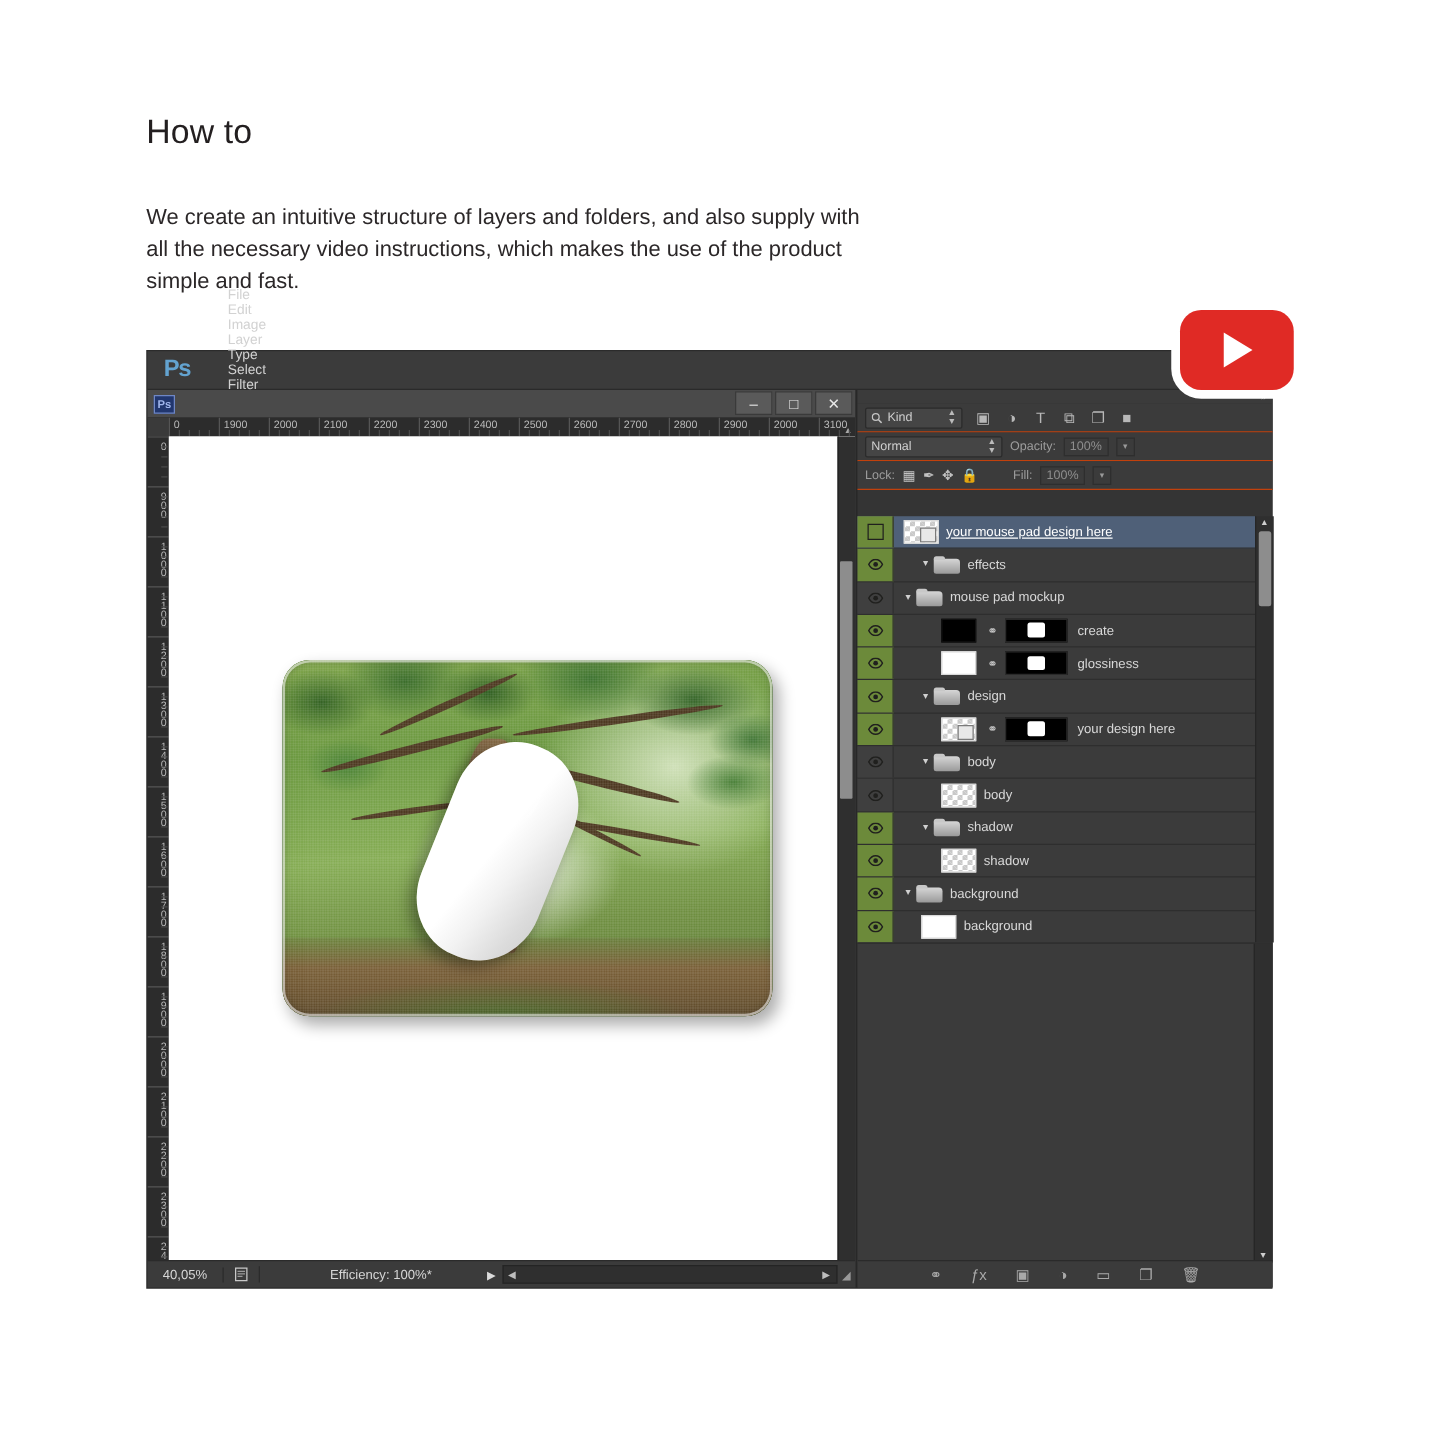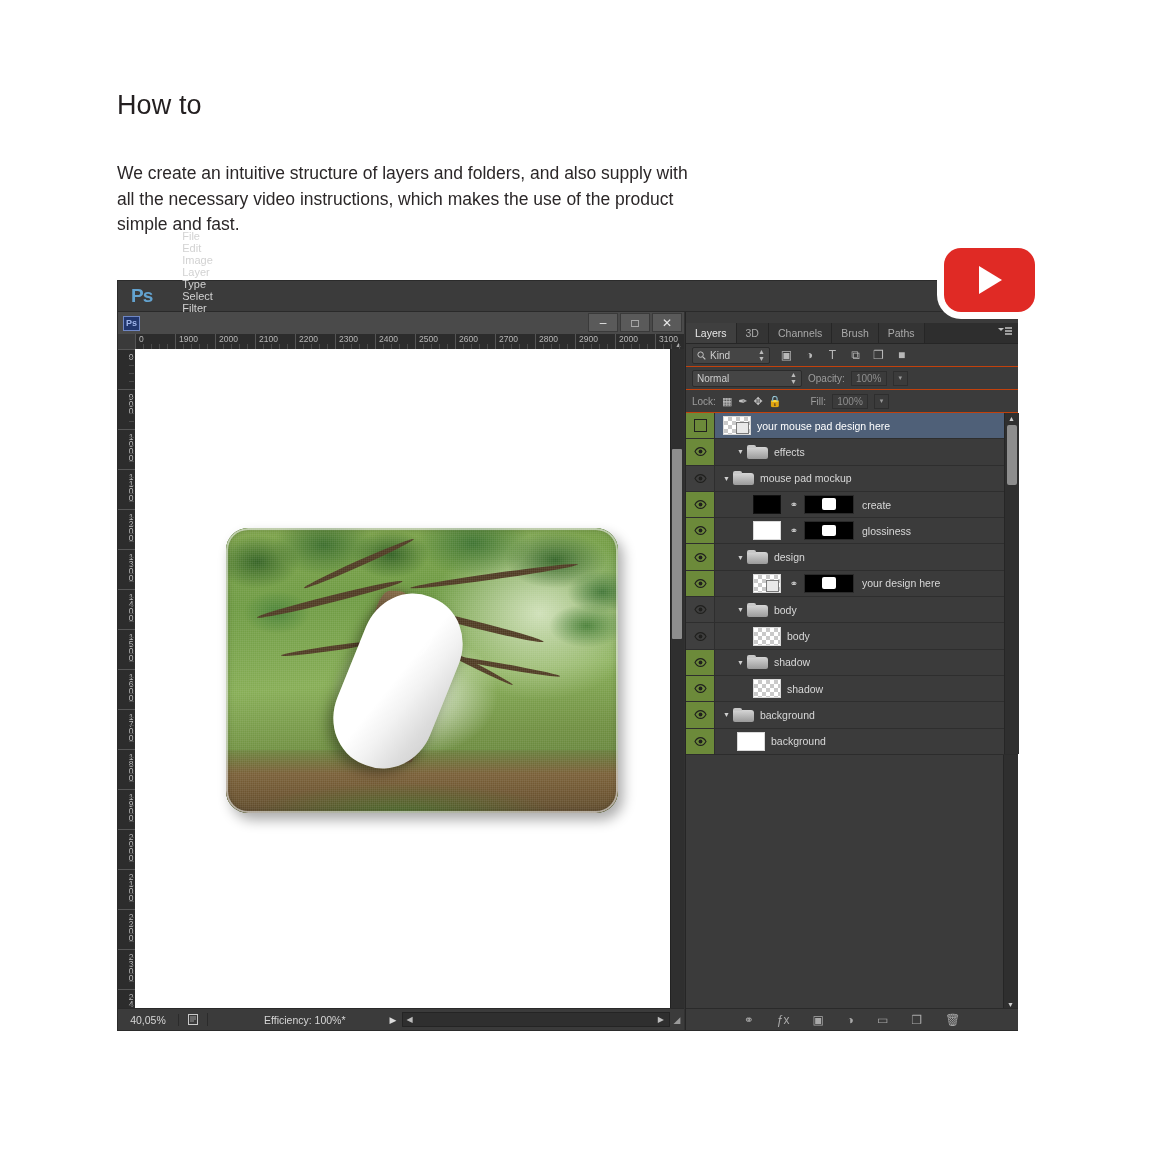--- a/index.html
+++ b/index.html
@@ -272,21 +272,21 @@
     background-size:8px 8px;background-position:0 0,4px 4px;background-color:#fff;
   }
   .thumbsq.black{background:#000;border-color:#111;}
   .thumbsq.white{background:#fff;}
   .maskthumb{
     width:50px;height:19px;background:#000;border:1px solid #2a2a2a;box-sizing:border-box;
     margin-right:8px;position:relative;overflow:hidden;flex:none;
   }
   .linkico{width:14px;text-align:center;color:#cfcfcf;font-size:10px;flex:none;margin-right:3px;}
   .lname{color:#d8d8d8;font-size:10.5px;white-space:nowrap;}
-  .layer.selected .lname{color:#ffffff;}
+  .layer.selected .lname{color:#ffffff;text-decoration:underline;}
   .indent1{width:8px;flex:none;}
   .indent2{width:22px;flex:none;}
   .indent3{width:38px;flex:none;}
 
   
   #panel-footer{
     position:absolute;left:0;bottom:0;width:332px;height:21px;background:#3b3b3b;
     border-top:1px solid #2a2a2a;display:flex;align-items:center;
     justify-content:center;gap:23px;color:#a9a9a9;font-size:12px;
   }
@@ -545,35 +545,20 @@
       <div id="grip">◢</div>
     </div>
   </div>
 
   <div id="panel">
 
     <div id="panel-expand">
       <span>»</span>
     </div>
 
-    <div id="panel-tabs">
-      <div id="tabs-host" style="display:flex;">
-          <div class="ptab active">Layers</div>
-          <div class="ptab">3D</div>
-          <div class="ptab">Channels</div>
-          <div class="ptab">Brush</div>
-          <div class="ptab">Paths</div>
-        </div>
-      <div id="panel-menu">
-        <svg width="14" height="9" viewBox="0 0 14 9">
-          <path d="M0 1l3 3 3-3z" fill="#c2c2c2"></path>
-          <path d="M7 1h7M7 4h7M7 7h7" stroke="#c2c2c2" stroke-width="1.3"></path>
-        </svg>
-      </div>
-    </div>
 
     <div class="prow">
       <div class="sel" style="width:78px">
         <span style="display:flex;align-items:center;gap:4px;">
           <svg width="9" height="9" viewBox="0 0 9 9">
             <circle cx="3.6" cy="3.6" r="2.7" fill="none" stroke="#c4c4c4"></circle>
             <path d="M5.8 5.8L8.3 8.3" stroke="#c4c4c4" stroke-width="1.2"></path>
           </svg>
           <span>Kind</span>
         </span>

